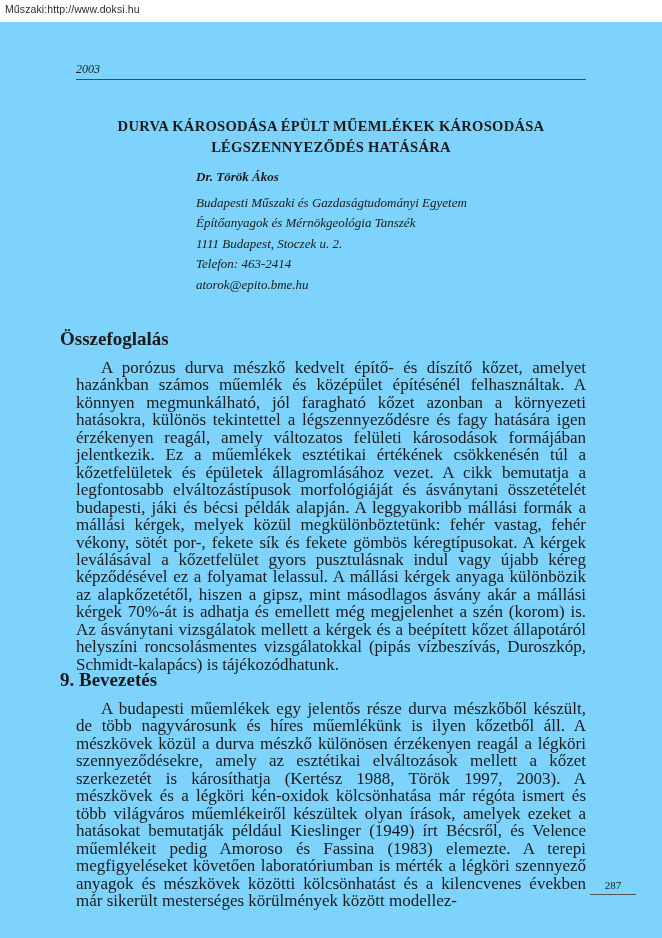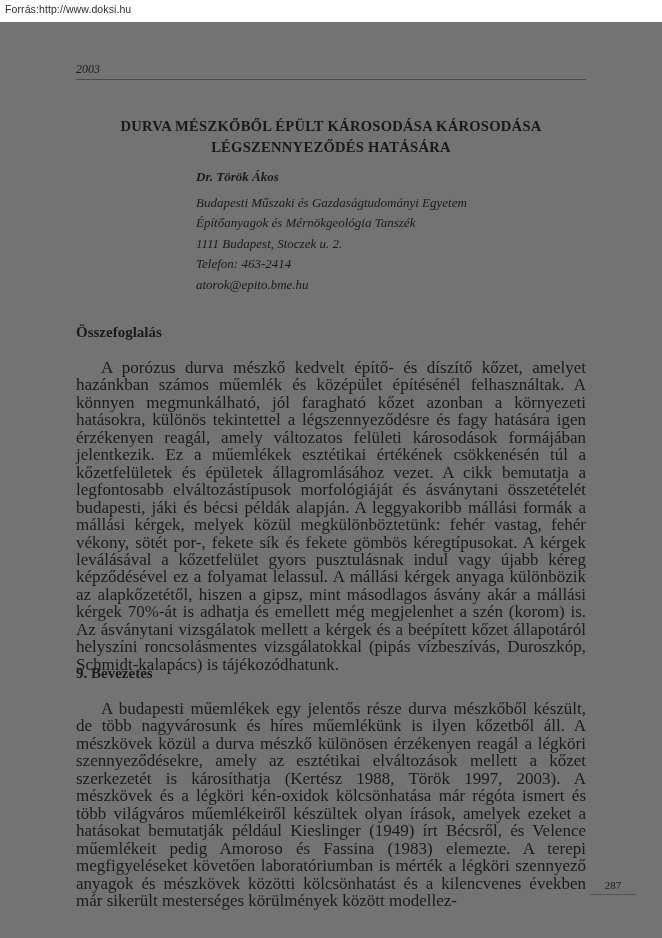--- a/index.html
+++ b/index.html
@@ -35,21 +35,21 @@
     white-space: nowrap;
   }
 
   
   .page {
     position: absolute;
     left: 0;
     top: 22px;
     width: 662px;
     height: 916px;
-    background: #737373;
+    background: #7dd3fc;
   }
 
   
   .running-head {
     position: absolute;
     left: 76px;
     top: 40px;
     width: 510px;
     border-bottom: 1.1px solid #4a4a4a;
     padding-bottom: 2px;
@@ -96,24 +96,24 @@
     font-weight: bold;
     font-style: italic;
     display: block;
     margin-bottom: 5px;
   }
   .author-line { display: block; }
 
   
   .section-heading {
     position: absolute;
-    left: 76px;
+    left: 60px;
     width: 510px;
     font-weight: bold;
-    font-size: 15px;
+    font-size: 19px;
   }
   #abstract-heading { top: 290px; }
   #intro-heading { top: 631px; }
 
   .body-para {
     position: absolute;
     left: 76px;
     width: 510px;
     font-size: 17px;
     line-height: 17.45px;
@@ -142,31 +142,31 @@
     display: block;
     border-bottom: 1.1px solid #555;
     width: 46px;
     margin: 0 auto;
   }
 </style>
 </head>
 <body>
 
 <div class="source-strip">
-  <span class="source-text">Forrás:http://www.doksi.hu</span>
+  <span class="source-text">Műszaki:http://www.doksi.hu</span>
 </div>
 
 <div class="page">
 
   <div class="running-head">
     <span class="rh-year">2003</span>
   </div>
 
   <h1 class="doc-title">
-    <span class="tline">DURVA MÉSZKŐBŐL ÉPÜLT KÁROSODÁSA KÁROSODÁSA</span>
+    <span class="tline">DURVA KÁROSODÁSA ÉPÜLT MŰEMLÉKEK KÁROSODÁSA</span>
     <span class="tline">LÉGSZENNYEZŐDÉS HATÁSÁRA</span>
   </h1>
 
   <div class="author-block">
     <span class="author-name">Dr. Török Ákos</span>
     <span class="author-line">Budapesti Műszaki és Gazdaságtudományi Egyetem</span>
     <span class="author-line">Építőanyagok és Mérnökgeológia Tanszék</span>
     <span class="author-line">1111 Budapest, Stoczek u. 2.</span>
     <span class="author-line">Telefon: 463-2414</span>
     <span class="author-line">atorok@epito.bme.hu</span>

